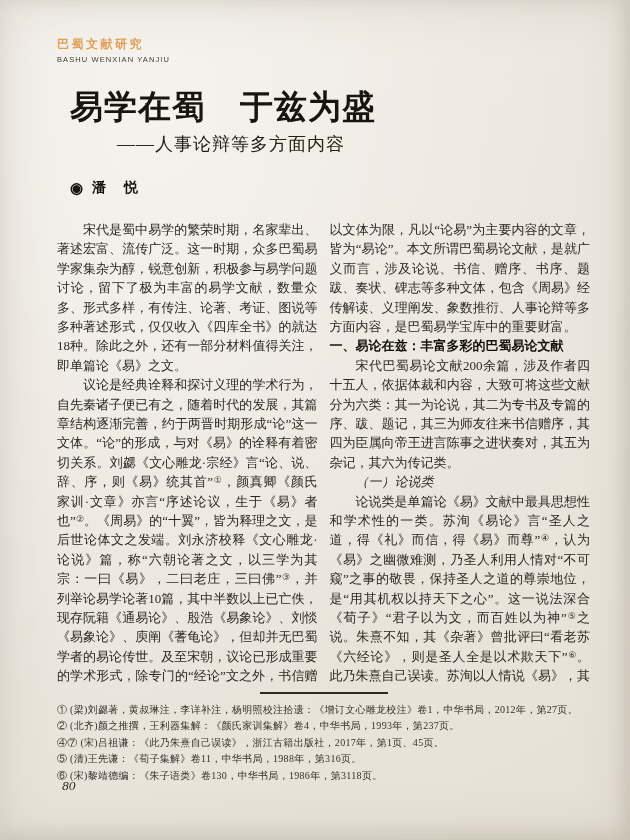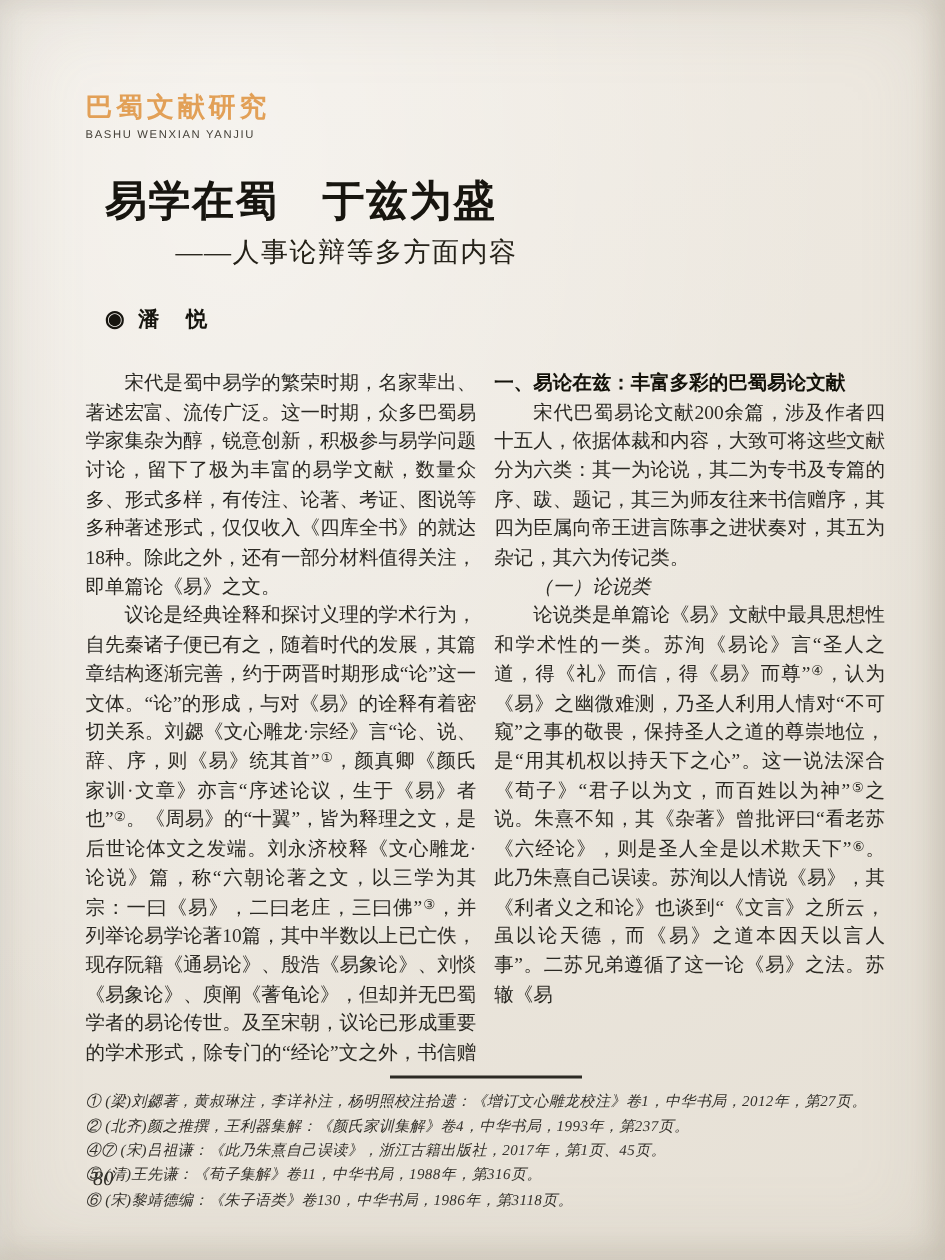--- a/index.html
+++ b/index.html
@@ -26,35 +26,34 @@
       inset 3px 0 8px rgba(255,255,255,0.35);
     pointer-events: none;
   }
   .content {
     position: absolute;
     left: 57px; right: 40px; top: 0;
   }
   .masthead { padding-top: 36px; }
   .masthead-cn {
     color: #e2a057;
-    font-size: 18px;
+    font-size: 12px;
     font-weight: bold;
     letter-spacing: 2.5px;
-    margin-top: 23px;
   }
   .masthead-en {
     color: #454139;
     font-size: 7.5px;
     letter-spacing: 1.1px;
     margin-top: 2px;
     font-family: "Liberation Sans", sans-serif;
   }
   .title-block { margin-top: 25px; margin-left: 13px; }
   .article-title {
-    font-size: 28px;
+    font-size: 33px;
     font-weight: bold;
     color: #17150f;
     letter-spacing: 1px;
     line-height: 1.15;
   }
   .article-subtitle {
     font-size: 18px;
     color: #242118;
     margin-top: 5px;
     margin-left: 47px;
@@ -98,21 +97,20 @@
   .footnote-sep {
     margin-top: 9px;
     width: 128px;
     border: 0;
     border-top: 2px solid #2c2a24;
   }
   .footnotes {
     margin-top: 5px;
     font-size: 10px;
     line-height: 16.4px;
-    font-style: italic;
     color: #33302a;
     letter-spacing: 0.3px;
   }
   .footnote-item { white-space: nowrap; overflow: hidden; }
   .page-number {
     position: absolute;
     left: 62px; top: 778px;
     font-size: 13.5px;
     color: #2f2d27;
     font-style: italic;
@@ -139,20 +137,21 @@
       <span>潘　悦</span>
     </div>
 
     <div class="columns">
       <div class="col">
         <p class="indent">宋代是蜀中易学的繁荣时期，名家辈出、著述宏富、流传广泛。这一时期，众多巴蜀易学家集杂为醇，锐意创新，积极参与易学问题讨论，留下了极为丰富的易学文献，数量众多、形式多样，有传注、论著、考证、图说等多种著述形式，仅仅收入《四库全书》的就达18种。除此之外，还有一部分材料值得关注，即单篇论《易》之文。</p>
         <p class="indent">议论是经典诠释和探讨义理的学术行为，自先秦诸子便已有之，随着时代的发展，其篇章结构逐渐完善，约于两晋时期形成“论”这一文体。“论”的形成，与对《易》的诠释有着密切关系。刘勰《文心雕龙·宗经》言“论、说、辞、序，则《易》统其首”<sup>①</sup>，颜真卿《颜氏家训·文章》亦言“序述论议，生于《易》者也”<sup>②</sup>。《周易》的“十翼”，皆为释理之文，是后世论体文之发端。刘永济校释《文心雕龙·论说》篇，称“六朝论著之文，以三学为其宗：一曰《易》，二曰老庄，三曰佛”<sup>③</sup>，并列举论易学论著10篇，其中半数以上已亡佚，现存阮籍《通易论》、殷浩《易象论》、刘惔《易象论》、庾阐《蓍龟论》，但却并无巴蜀学者的易论传世。及至宋朝，议论已形成重要的学术形式，除专门的“经论”文之外，书信赠序、论著之序跋乃至议政之文中皆有大量“论经”之言。</p>
 
       </div>
       <div class="col">
+        <p>以文体为限，凡以“论易”为主要内容的文章，皆为“易论”。本文所谓巴蜀易论文献，是就广义而言，涉及论说、书信、赠序、书序、题跋、奏状、碑志等多种文体，包含《周易》经传解读、义理阐发、象数推衍、人事论辩等多方面内容，是巴蜀易学宝库中的重要财富。</p>
         <p class="section-heading">一、易论在兹：丰富多彩的巴蜀易论文献</p>
         <p class="indent">宋代巴蜀易论文献200余篇，涉及作者四十五人，依据体裁和内容，大致可将这些文献分为六类：其一为论说，其二为专书及专篇的序、跋、题记，其三为师友往来书信赠序，其四为臣属向帝王进言陈事之进状奏对，其五为杂记，其六为传记类。</p>
         <p class="subsection-heading">（一）论说类</p>
         <p class="indent">论说类是单篇论《易》文献中最具思想性和学术性的一类。苏洵《易论》言“圣人之道，得《礼》而信，得《易》而尊”<sup>④</sup>，认为《易》之幽微难测，乃圣人利用人情对“不可窥”之事的敬畏，保持圣人之道的尊崇地位，是“用其机权以持天下之心”。这一说法深合《荀子》“君子以为文，而百姓以为神”<sup>⑤</sup>之说。朱熹不知，其《杂著》曾批评曰“看老苏《六经论》，则是圣人全是以术欺天下”<sup>⑥</sup>。此乃朱熹自己误读。苏洵以人情说《易》，其《利者义之和论》也谈到“《文言》之所云，虽以论天德，而《易》之道本因天以言人事”。二苏兄弟遵循了这一论《易》之法。苏辙《易</p>
       </div>
     </div>
 
     <hr class="footnote-sep">
 
     <div class="footnotes">

